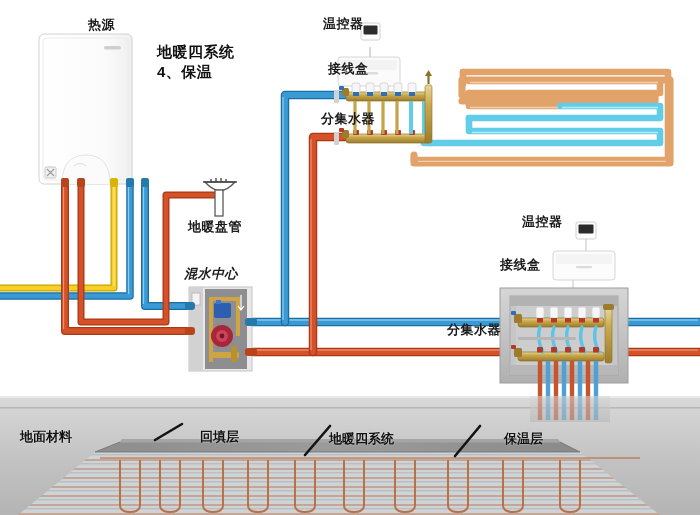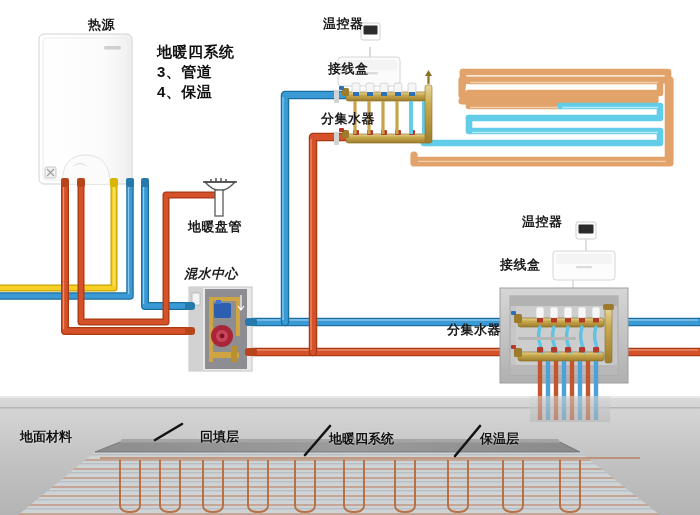--- a/index.html
+++ b/index.html
@@ -393,21 +393,20 @@
       <line x1="305" y1="455" x2="330" y2="426"></line>
       <line x1="455" y1="456" x2="480" y2="426"></line>
     </g>
 
   </svg>
 
   <div class="lbl lbl-md" style="left:69px;top:18px;margin-left:19px;">热源</div>
 
   <div id="list">
     <div>地暖四系统</div>
-    <div>3、管道</div>
     <div>4、保温</div>
   </div>
 
   <div class="lbl lbl-md" style="left:188px;top:220px;">地暖盘管</div>
 
   <div class="lbl lbl-md" style="left:184px;top:267px;font-style:italic;">混水中心</div>
 
   <div class="lbl lbl-md" style="left:323px;top:17px;">温控器</div>
 
   <div class="lbl lbl-md" style="left:328px;top:62px;">接线盒</div>
@@ -416,15 +415,15 @@
 
   <div class="lbl lbl-md" style="left:522px;top:215px;">温控器</div>
 
   <div class="lbl lbl-md" style="left:500px;top:258px;">接线盒</div>
 
   <div class="lbl lbl-md" style="left:447px;top:323px;">分集水器</div>
 
   <div class="floor-lbl" style="left:20px;top:428px;">地面材料</div>
   <div class="floor-lbl" style="left:186px;top:428px;margin-left:14px;">回填层</div>
   <div class="floor-lbl" style="left:329px;top:430px;">地暖四系统</div>
-  <div class="floor-lbl" style="left:480px;top:430px;">保温层</div>
+  <div class="floor-lbl" style="left:504px;top:430px;">保温层</div>
 
 </div>
 
 </body></html>

